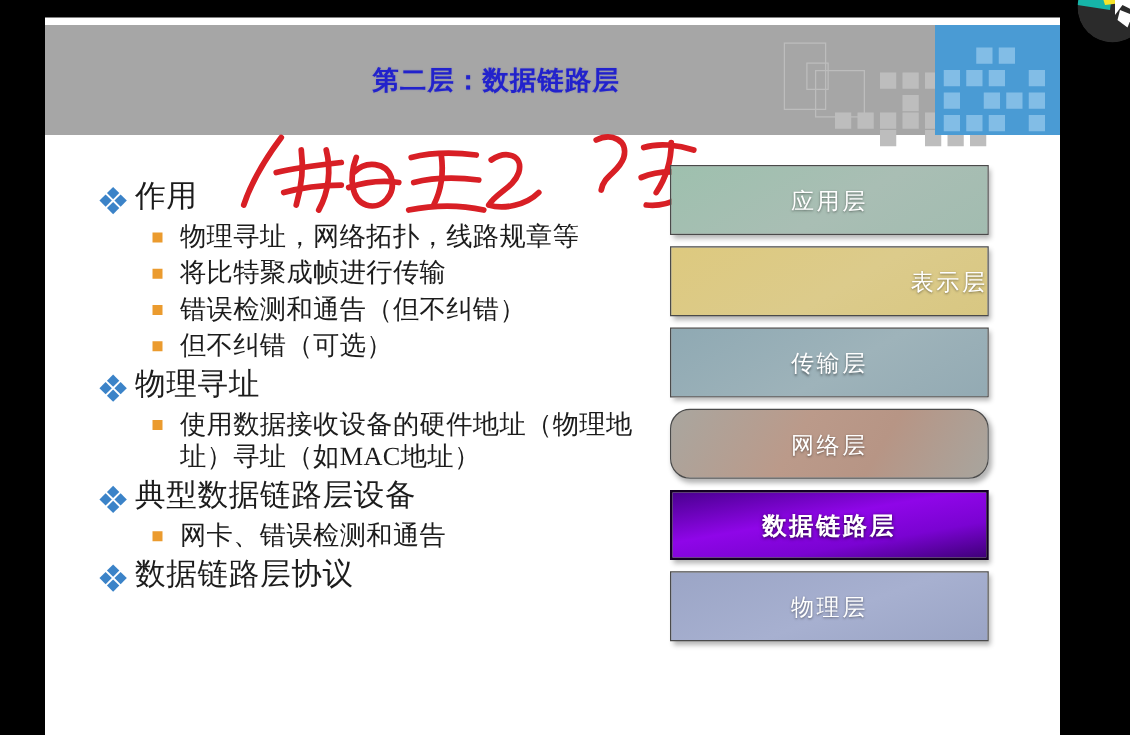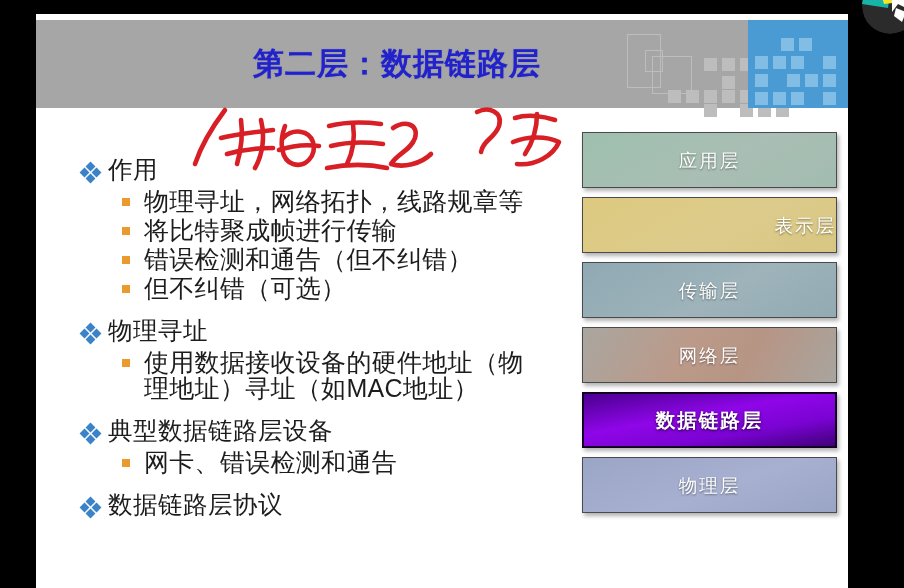--- a/index.html
+++ b/index.html
@@ -53,21 +53,21 @@
     position: absolute;
     left: 0;
     top: 0;
     width: 712px;
     height: 88px;
     display: flex;
     align-items: center;
     justify-content: center;
     padding-left: 10px;
     color: #2222cc;
-    font-size: 31px;
+    font-size: 21px;
     font-weight: bold;
     letter-spacing: 1px;
     text-shadow: 0 0 1px rgba(40,40,200,.5);
     white-space: nowrap;
   }
 
   
   .deco-sq {
     position: absolute;
     width: 13px;
@@ -97,21 +97,21 @@
     position: absolute;
     left: 44px;
     top: 126px;
     width: 480px;
     color: #1a1a1a;
   }
 
   .lvl1 {
     display: flex;
     align-items: flex-start;
-    margin-top: 14px;
+    margin-top: 2px;
     margin-bottom: 1px;
   }
   .lvl1 .txt {
     font-size: 24.5px;
     line-height: 31px;
     letter-spacing: .5px;
     color: #1c1c1c;
   }
 
   .diamond-bullet {
@@ -142,32 +142,33 @@
   }
   .sq-bullet {
     flex: 0 0 8px;
     width: 8px;
     height: 8px;
     background: #eb9b2e;
     margin-top: 10px;
     margin-right: 14px;
   }
   .lvl2 .txt {
-    font-size: 25px;
+    font-size: 21px;
     line-height: 26px;
     letter-spacing: .3px;
     color: #1c1c1c;
     max-width: 392px;
+    font-family: Liberation Serif, serif;
   }
   .lvl2 .txt.mono { font-family: "DejaVu Sans Mono", "Liberation Mono", monospace; font-size: 18px; }
 
   
   #osi-stack {
     position: absolute;
-    left: 546px;
+    left: 500px;
     top: 118px;
     width: 206px;
   }
 
   .layer-box {
     position: relative;
     width: 255px;
     height: 56px;
     margin-bottom: 9px;
     border: 1px solid #4a4a4a;
@@ -357,21 +358,21 @@
     <div id="osi-stack">
       <div class="layer-box" style="background:linear-gradient(150deg,#9ec0ae 0%,#a9beb4 55%,#a2bcb0 100%);">
         <span class="label">应用层</span>
       </div>
       <div class="layer-box" style="background:linear-gradient(150deg,#ddc97f 0%,#dccb8b 55%,#d8c782 100%);justify-content:flex-end;">
         <span class="label">表示层</span>
       </div>
       <div class="layer-box" style="background:linear-gradient(150deg,#8fa9b3 0%,#9eb3ba 55%,#93aab3 100%);">
         <span class="label">传输层</span>
       </div>
-      <div class="layer-box" style="background:linear-gradient(120deg,#a9a69f 0%,#bb9a8a 40%,#b79585 65%,#a8a59e 100%);">
+      <div class="layer-box" style="background:linear-gradient(120deg,#a9a69f 0%,#bb9a8a 40%,#b79585 65%,#a8a59e 100%);border-radius:16px;">
         <span class="label">网络层</span>
       </div>
       <div class="layer-box active" style="background:linear-gradient(170deg,#4a0090 0%,#8f06e8 42%,#7a03d2 70%,#3f0079 100%);">
         <span class="label">数据链路层</span>
       </div>
       <div class="layer-box" style="background:linear-gradient(160deg,#9ba5c6 0%,#a7b0d0 55%,#9aa4c5 100%);">
         <span class="label">物理层</span>
       </div>
     </div>
 

